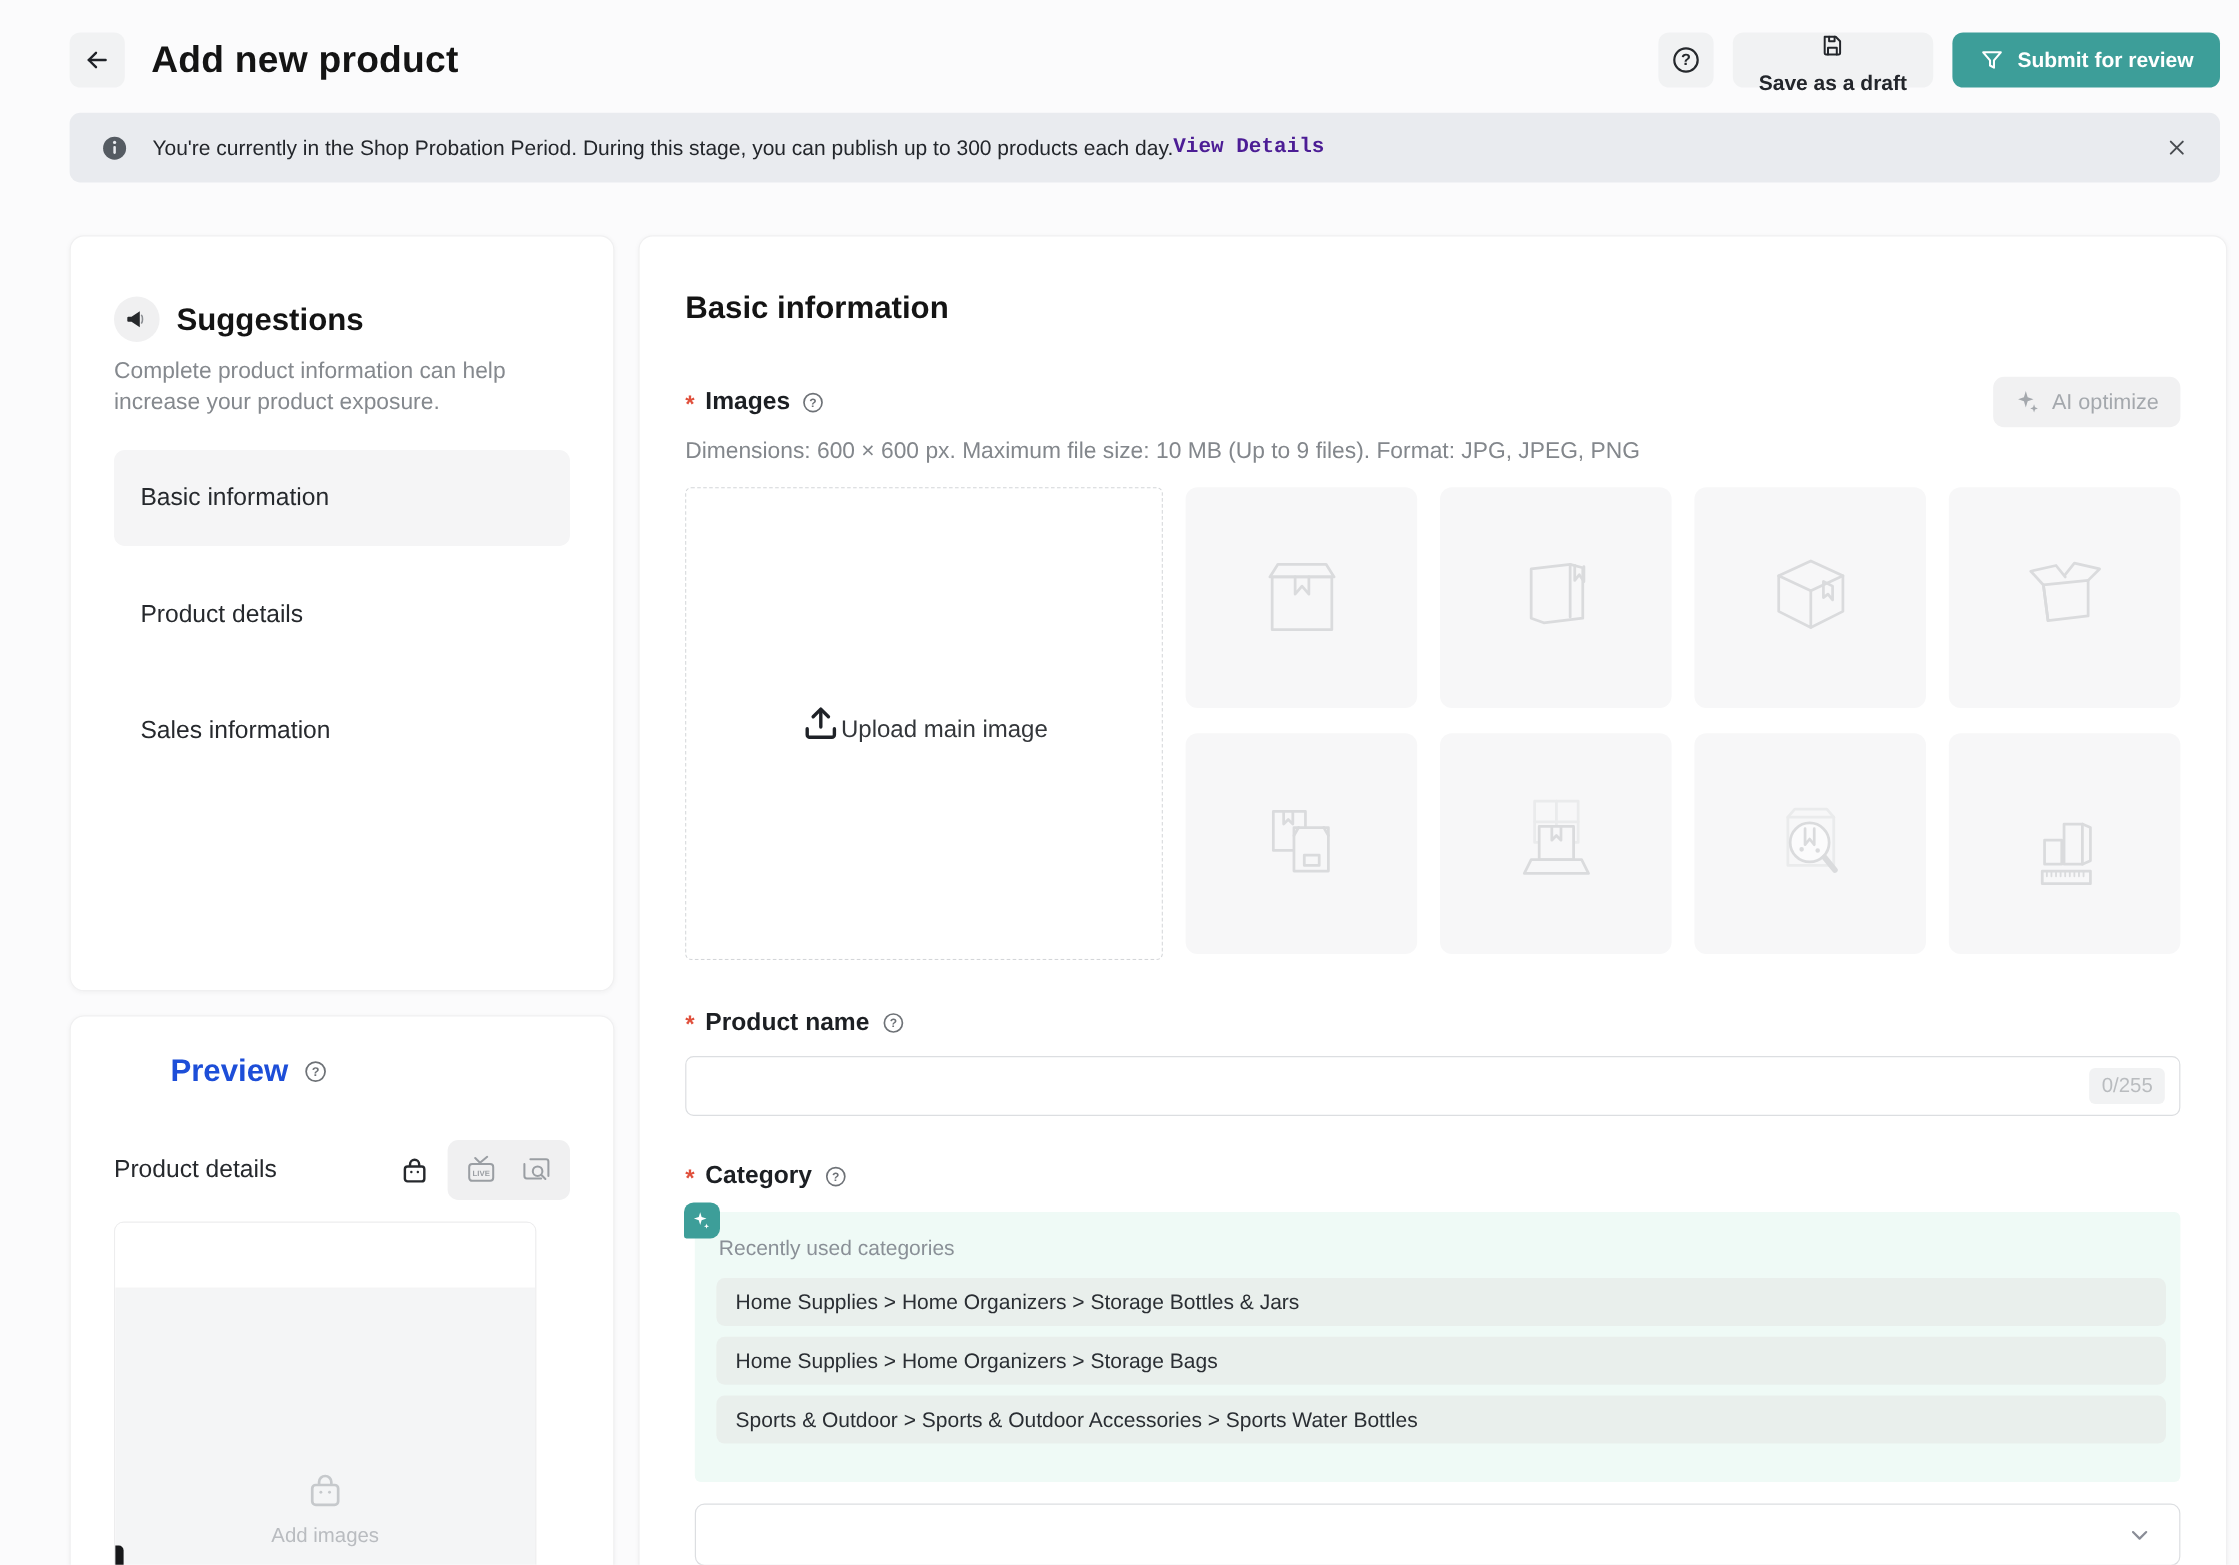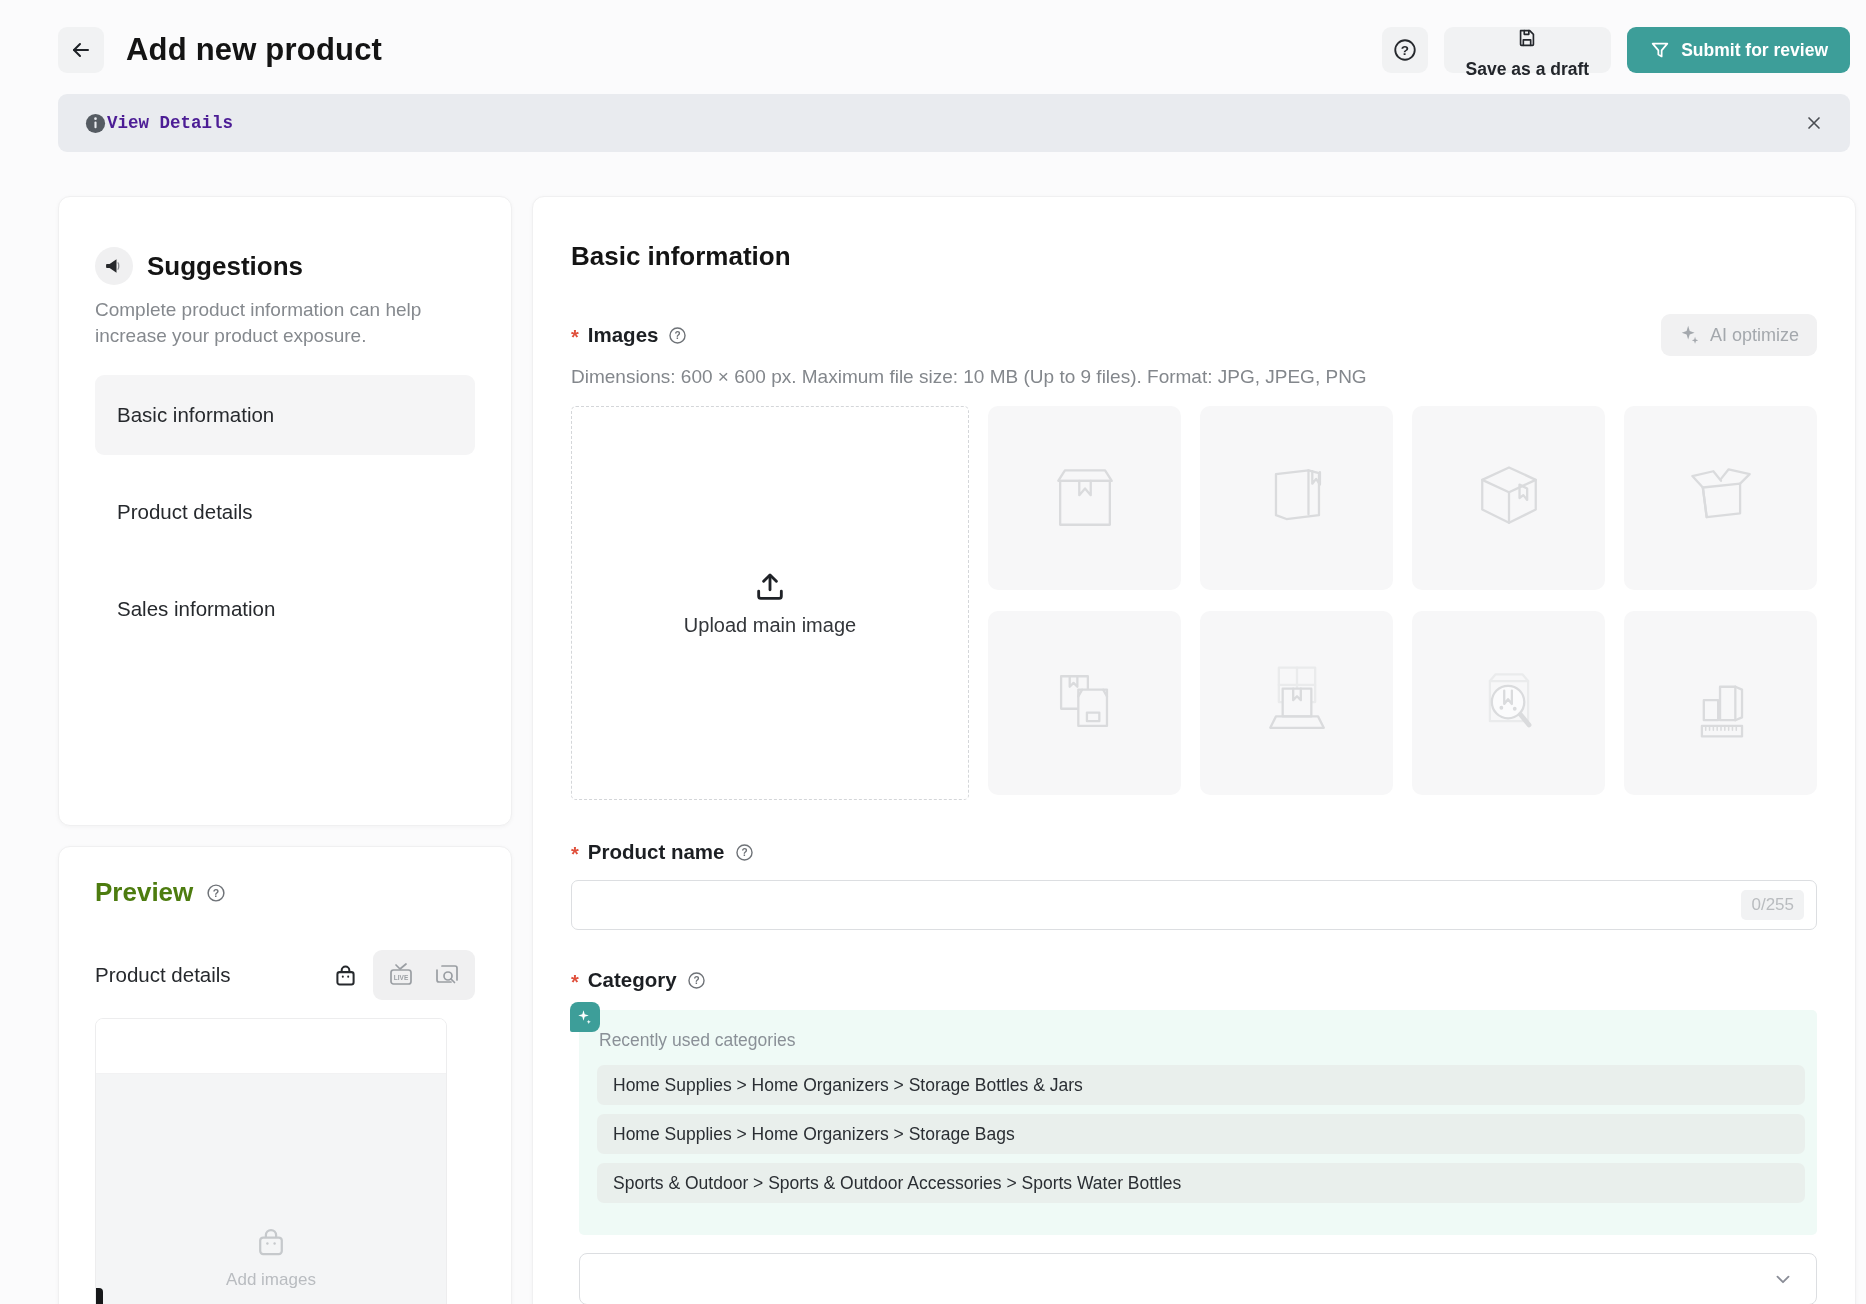--- a/index.html
+++ b/index.html
@@ -40,21 +40,21 @@
                     display:flex; align-items:center; justify-content:center; }
   .sugg-title { font-size:26px; font-weight:800; color:#141414; }
   .sugg-desc { margin-top:12px; font-size:19px; line-height:1.38; color:#85898e; }
   .sugg-nav { margin-top:26px; display:flex; flex-direction:column; gap:17px; }
   .nav-item { height:80px; display:flex; align-items:center; padding:0 22px; border-radius:9px;
               font-size:20.5px; color:#26292d; cursor:pointer; }
   .nav-item.active { background:#f5f5f6; }
   
   .prev { height:820px; padding:30px 36px 0 36px; position:relative; }
   .prev-head { display:flex; align-items:center; gap:12px; }
-  .prev-title { font-size:26px; font-weight:800; color:#4d7c0f; }
+  .prev-title { font-size:26px; font-weight:800; color:#1d4ed8;margin-left:47px; }
   .prev-row { margin-top:42px; display:flex; align-items:center; }
   .prev-sub { font-size:20.5px; color:#26292d; }
   .prev-icons { margin-left:auto; display:flex; align-items:center; gap:14px; }
   .prev-pill { background:#f0f0f1; border-radius:9px; height:50px; display:flex;
                align-items:center; gap:18px; padding:0 14px; }
   .mini-btn { background:none; border:none; cursor:pointer; display:flex; }
   .phone { margin-top:18px; width:352px; height:480px; border:1px solid #ededee; border-radius:8px;
            overflow:hidden; position:relative; background:#ffffff; }
   .phone-top { height:55px; background:#ffffff; border-bottom:1px solid #f2f2f3; }
   .phone-body { height:425px; background:#f4f5f6; display:flex; flex-direction:column;
@@ -68,21 +68,21 @@
   .field-label-row { display:flex; align-items:center; gap:9px; }
   .req { color:#e0503c; font-size:20px; font-weight:700; transform:translateY(2px); }
   .field-label { font-size:20.5px; font-weight:700; color:#1c1f23; }
   .images-head { margin-top:42px; display:flex; align-items:center; }
   .ai-btn { margin-left:auto; height:42px; background:#f1f1f2; border:none; border-radius:9px;
             color:#a4a8ad; font-size:18px; display:flex; align-items:center; gap:9px;
             padding:16px 18px; cursor:pointer; }
   .img-hint { margin-top:10px; font-size:19px; color:#83878c; }
   .media-row { margin-top:18px; display:flex; gap:19px; }
   .upload-box { width:398px; height:394px; border:1.5px dashed #d4d6d9; border-radius:5px;
-                background:#ffffff; display:flex; flex-direction:column; align-items:center;
+                background:#ffffff; display:flex; flex-direction:row; align-items:center;
                 justify-content:center; cursor:pointer; flex:none; }
   .upload-label { margin-top:10px; font-size:20px; color:#33363a; }
   .tiles { display:grid; grid-template-columns:repeat(4,193px); grid-auto-rows:184px; gap:21px 19px; }
   .tile { background:#f7f7f8; border-radius:10px; display:flex; align-items:center; justify-content:center; }
   
   .pname-row { margin-top:40px; }
   .text-input-wrap { margin-top:16px; height:50px; border:1px solid #dcdee1; border-radius:7px;
                      background:#fff; display:flex; align-items:center; padding:0 12px 0 14px; }
   .text-input { flex:1; border:none; outline:none; font-size:18px; height:100%; background:transparent;
                 font-family:"Liberation Sans","DejaVu Sans",sans-serif; }
@@ -148,20 +148,21 @@
 </div>
 
 <div class="banner">
   <span>
     <svg width="23" height="23" viewBox="0 0 24 24">
         <circle cx="12" cy="12" r="10" fill="#555b62"></circle>
         <rect x="10.9" y="10" width="2.2" height="7" rx="1" fill="#e9ebef"></rect>
         <circle cx="12" cy="7" r="1.4" fill="#e9ebef"></circle>
       </svg>
   </span>
+  <span class="banner-text">You're currently in the Shop Probation Period. During this stage, you can publish up to 300 products each day.</span>
     <span class="banner-link">View Details</span>
   <button class="banner-close">
     <span>
       <svg width="20" height="20" viewBox="0 0 24 24" stroke="#4a4d52" stroke-width="2" stroke-linecap="round">
           <path d="M6 6l12 12M18 6L6 18"></path>
         </svg>
     </span>
   </button>
 </div>
 

